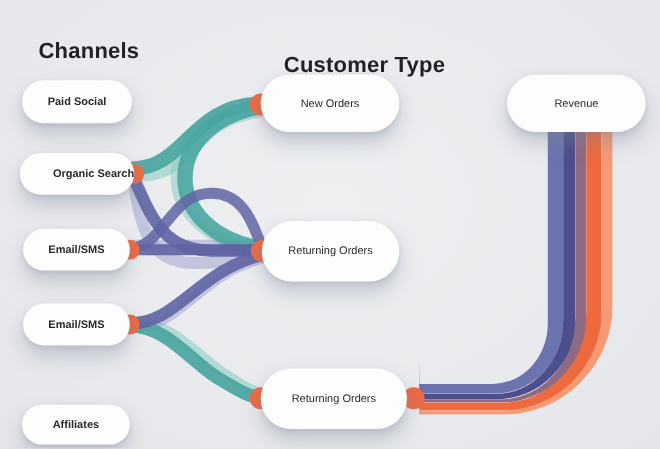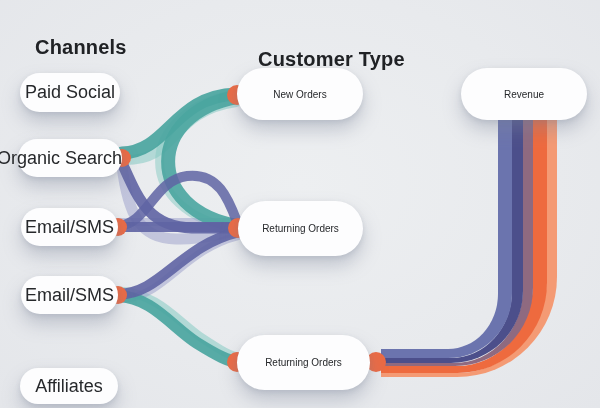--- a/index.html
+++ b/index.html
@@ -20,21 +20,21 @@
   }
   .pill{
     position:absolute;
     background:#fdfdfe;
     border-radius:999px;
     display:flex;align-items:center;justify-content:center;
     color:#26282b;white-space:nowrap;
     box-shadow:0 10px 18px rgba(125,135,155,.38), 0 2px 5px rgba(90,100,120,.15);
     z-index:4;
   }
-  .pill-sm{font-size:18px;}
+  .pill-sm{font-size:10px;font-weight:bold;}
   .pill-md{font-size:10px;}
   .dot{
     position:absolute;border-radius:50%;z-index:3;
   }
   svg.flows{position:absolute;left:0;top:0;z-index:1;}
   .band{position:absolute;left:381px;top:116px;width:176px;height:261px;z-index:2;pointer-events:none;}
   .band .s{position:absolute;inset:0;border-style:solid;border-width:0;}
 </style>
 </head>
 <body>

